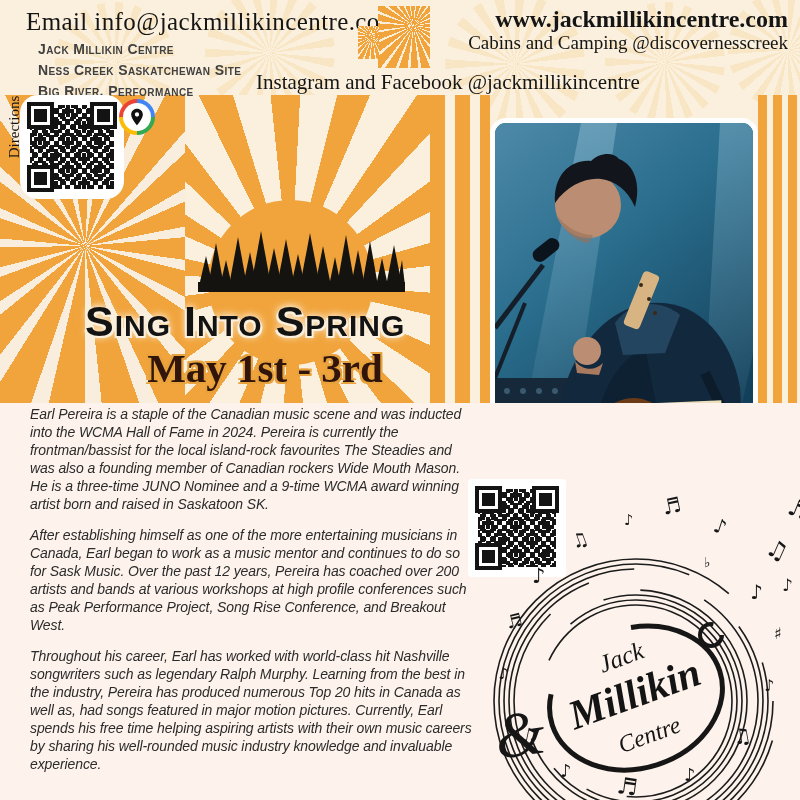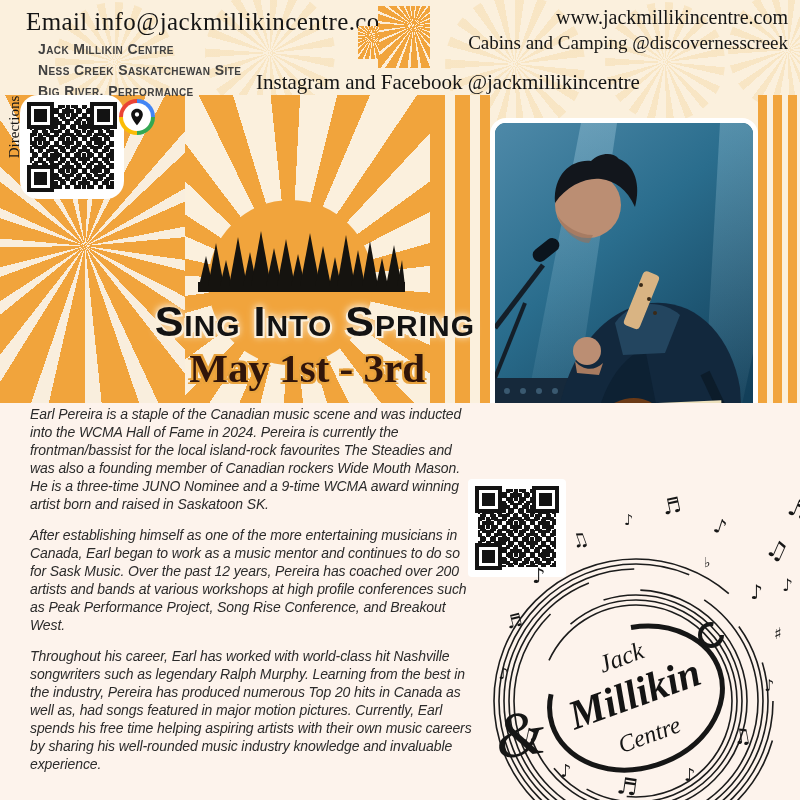--- a/index.html
+++ b/index.html
@@ -11,21 +11,21 @@
   
   .pale-sun{
     position:absolute; border-radius:50%;
     background:repeating-conic-gradient(#f6ddb0 0 8deg, rgba(246,221,176,0) 8deg 19deg);
     opacity:.55;
   }
   .serif{font-family:"Liberation Serif",serif;}
   .email-line{left:26px; top:8px; font-size:25px; letter-spacing:.4px; color:#151515;}
   .org-lines{left:38px; top:39px; font-size:14px; font-weight:700; font-variant:small-caps;
              letter-spacing:.4px; line-height:21px; color:#404040;}
-  .website-line{right:12px; top:6px; font-size:20px; color:#151515;}
+  .website-line{right:12px; top:6px; font-size:24px; color:#151515;font-weight:bold;}
   .camping-line{right:12px; top:32px; font-size:19px; color:#151515;}
   .social-line{left:256px; top:70px; font-size:21px; color:#151515;}
   .sun-square{
     position:absolute; background:#f1a43c;
     background-image:repeating-conic-gradient(from 4deg at 68% 32%,
         rgba(253,242,226,.95) 0 4deg, rgba(253,242,226,0) 4deg 15deg);
   }
   .directions{
     left:-21px; top:118px; width:72px; height:18px; text-align:center;
     transform:rotate(-90deg); font-family:"Liberation Serif",serif;
@@ -37,26 +37,26 @@
     background:repeating-conic-gradient(from 3deg at 46% 49%, #f9eedd 0 6deg, #f1a43c 6deg 19deg);}
   .tile-mid{left:185px; width:245px; background:#fbf0dd;}
   .tile-mid .rays{position:absolute; inset:0;
     background:repeating-conic-gradient(from -6deg at 43% 61%, #f1a43c 0 9deg, rgba(241,164,60,0) 9deg 20deg);}
   .sun-disc{left:208px; top:200px; width:165px; height:165px; border-radius:50%; background:#f1a43c;}
   .strip-a{left:430px; width:60px;
     background:repeating-linear-gradient(90deg, #f1a43c 0 15px, #fbf0dd 15px 25px);}
   .strip-b{left:758px; width:42px;
     background:repeating-linear-gradient(90deg, #f1a43c 0 9px, #fbf0dd 9px 15px);}
   .hero-title{
-    left:85px; top:297px; width:390px; text-align:right;
+    left:85px; top:297px; width:390px; text-align:left;
     font-size:43px; font-weight:800; font-variant:small-caps; letter-spacing:1px; color:#131313;
     text-shadow:0 0 6px #fbf0dd, 0 0 10px #fbf0dd, 2px 2px 0 #fbf0dd, -2px 2px 0 #fbf0dd;
   }
   .hero-dates{
-    left:105px; top:344px; width:320px; text-align:right;
+    left:105px; top:344px; width:320px; text-align:center;
     font-family:"Liberation Serif",serif; font-size:41px; font-weight:700; color:#31150a;
     text-shadow:-2px 2px 0 #e8a23c, 2px 2px 0 #e8a23c, 2px -2px 0 #e8a23c, -2px -2px 0 #e8a23c;
   }
   
   .photo{
     left:490px; top:118px; width:268px; height:362px; box-sizing:border-box;
     border:5px solid #fff; border-radius:16px; overflow:hidden; background:#1c5e7c;
   }
   .badge{
     background:#ece0bc; color:#26242a; font-weight:700; font-style:italic;

